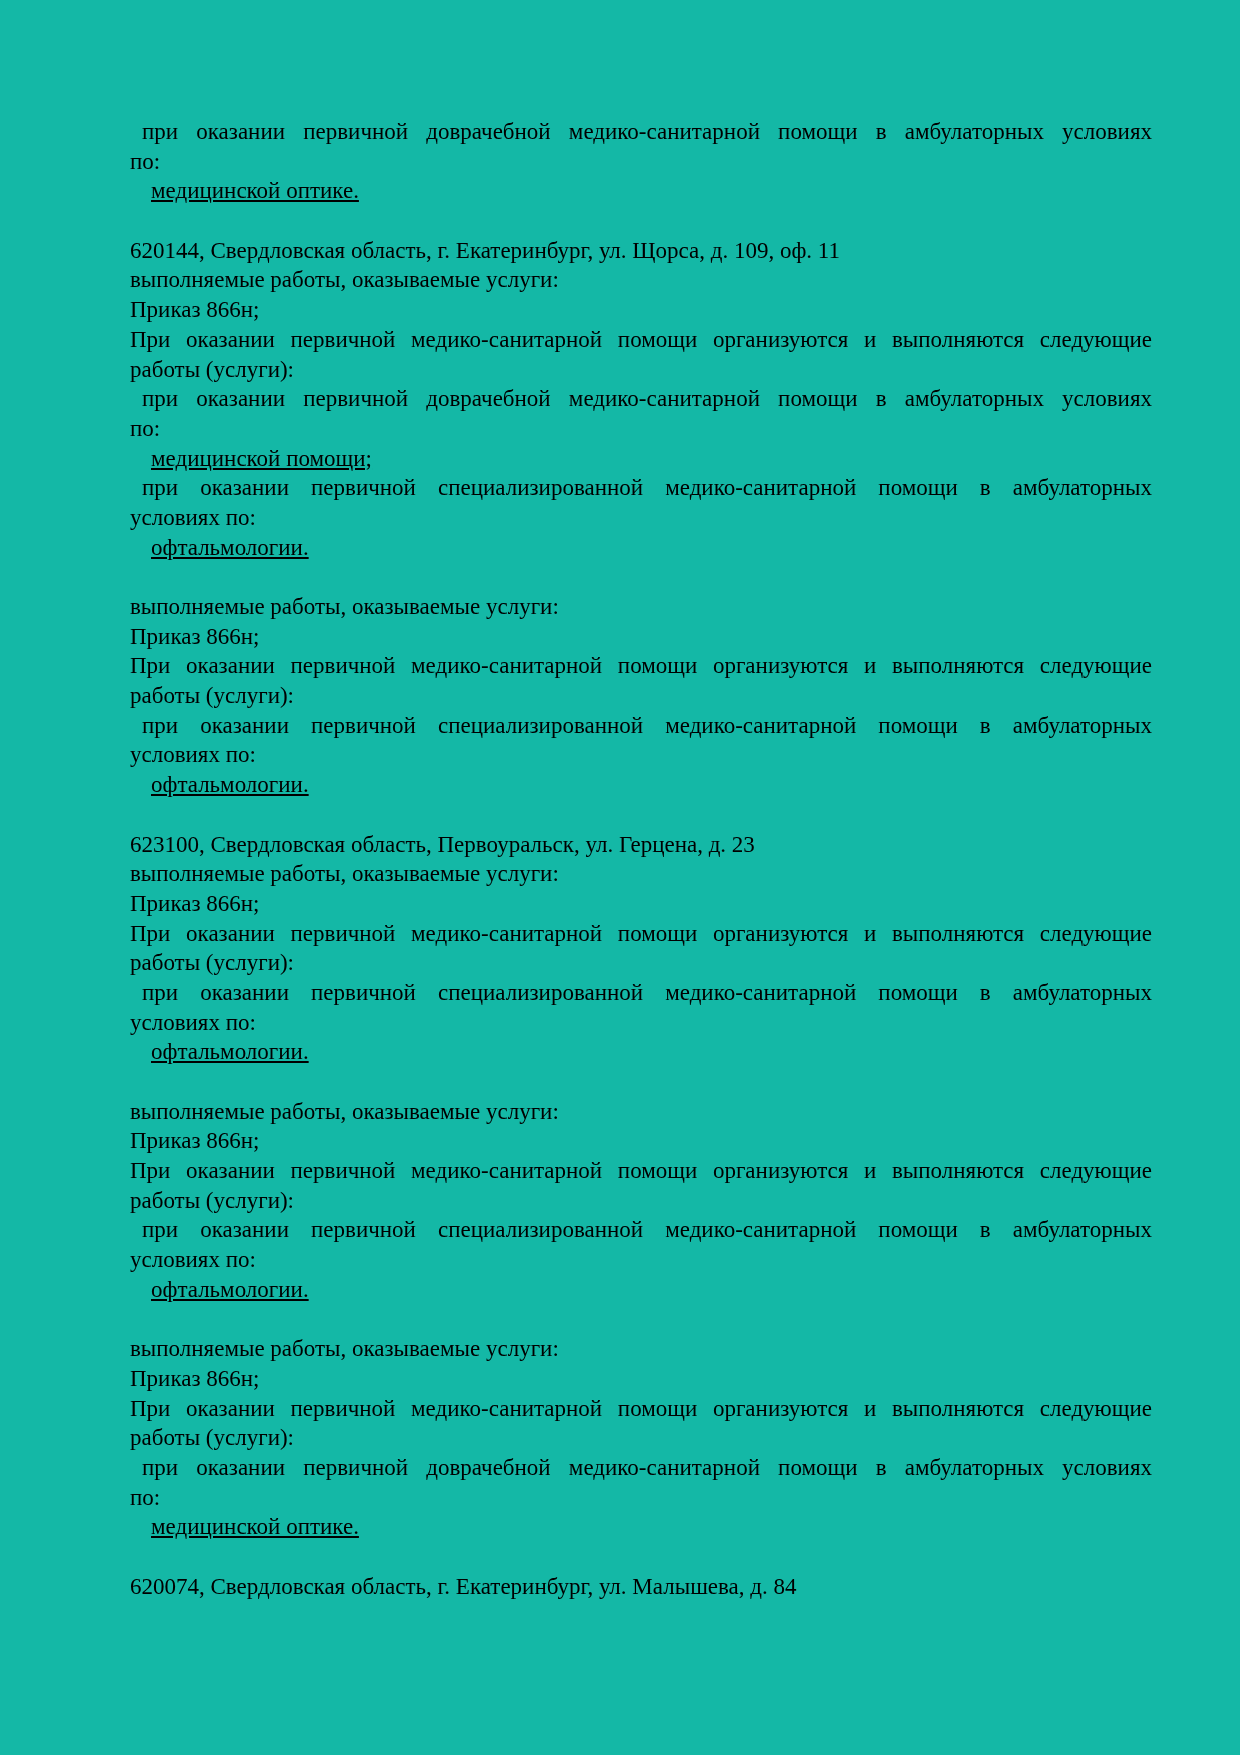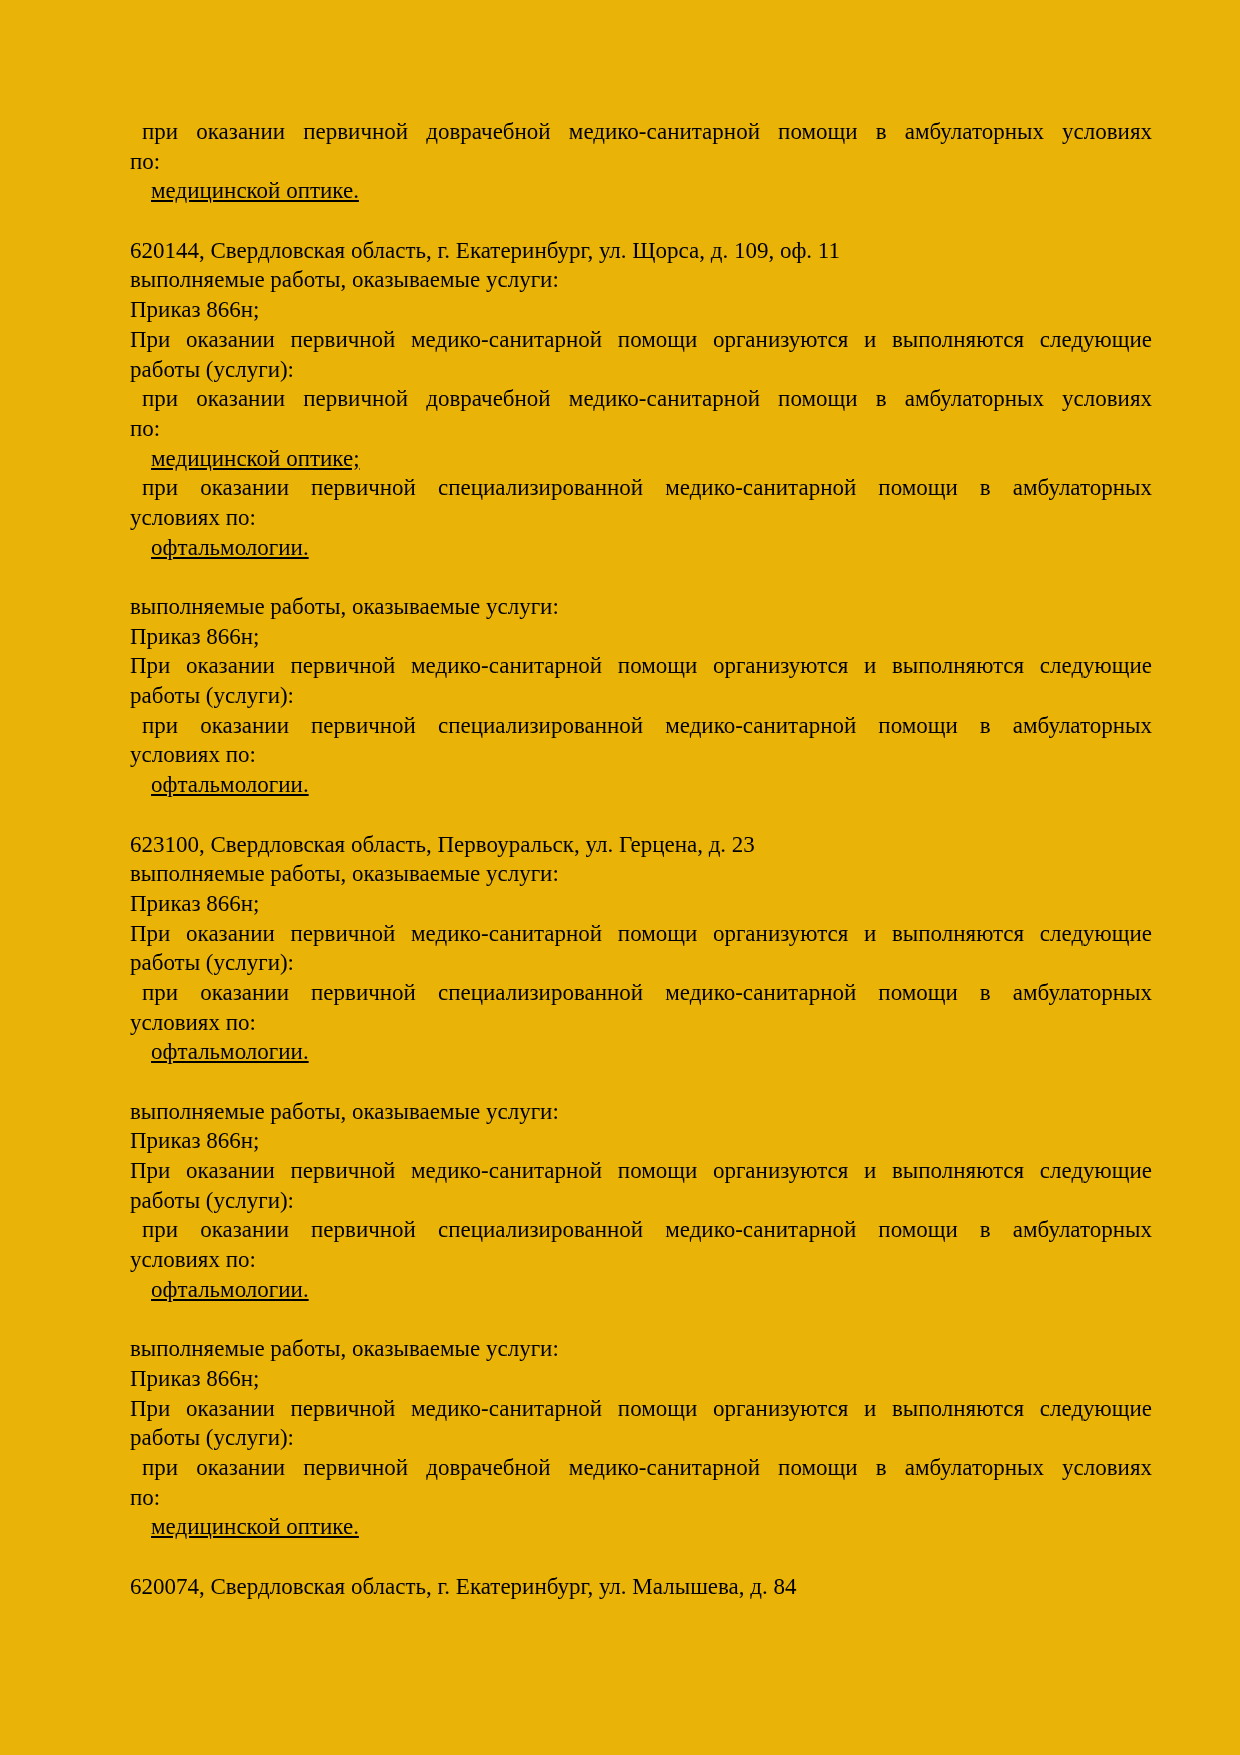--- a/index.html
+++ b/index.html
@@ -1,21 +1,21 @@
 <!DOCTYPE html>
 <html><head>
 <meta charset="utf-8">
 <style>
   * { margin: 0; padding: 0; box-sizing: border-box; }
   html, body { background: #e9e9e9; }
   .page {
     position: relative;
     width: 1240px;
     height: 1755px;
-    background: #eab308;
+    background: #14b8a6;
     color: #000000;
     font-family: "Liberation Serif", "DejaVu Serif", serif;
     overflow: hidden;
   }
   .doc {
     position: absolute;
     left: 130px;
     top: 117px;
     width: 1022px;
   }
@@ -48,21 +48,21 @@
       </section>
       <div class="line blank"></div>
       <section>
         <div class="line ind0">620144, Свердловская область, г. Екатеринбург, ул. Щорса, д. 109, оф. 11</div>
         <div class="line ind0">выполняемые работы, оказываемые услуги:</div>
         <div class="line ind0">Приказ 866н;</div>
         <div class="line ind0 just">При оказании первичной медико-санитарной помощи организуются и выполняются следующие</div>
         <div class="line ind0">работы (услуги):</div>
         <div class="line ind1 just">при оказании первичной доврачебной медико-санитарной помощи в амбулаторных условиях</div>
         <div class="line ind0">по:</div>
-        <div class="line ind2">медицинской оптике;</div>
+        <div class="line ind2">медицинской помощи;</div>
         <div class="line ind1 just">при оказании первичной специализированной медико-санитарной помощи в амбулаторных</div>
         <div class="line ind0">условиях по:</div>
         <div class="line ind2">офтальмологии.</div>
       </section>
       <div class="line blank"></div>
       <section>
         <div class="line ind0">выполняемые работы, оказываемые услуги:</div>
         <div class="line ind0">Приказ 866н;</div>
         <div class="line ind0 just">При оказании первичной медико-санитарной помощи организуются и выполняются следующие</div>
         <div class="line ind0">работы (услуги):</div>

